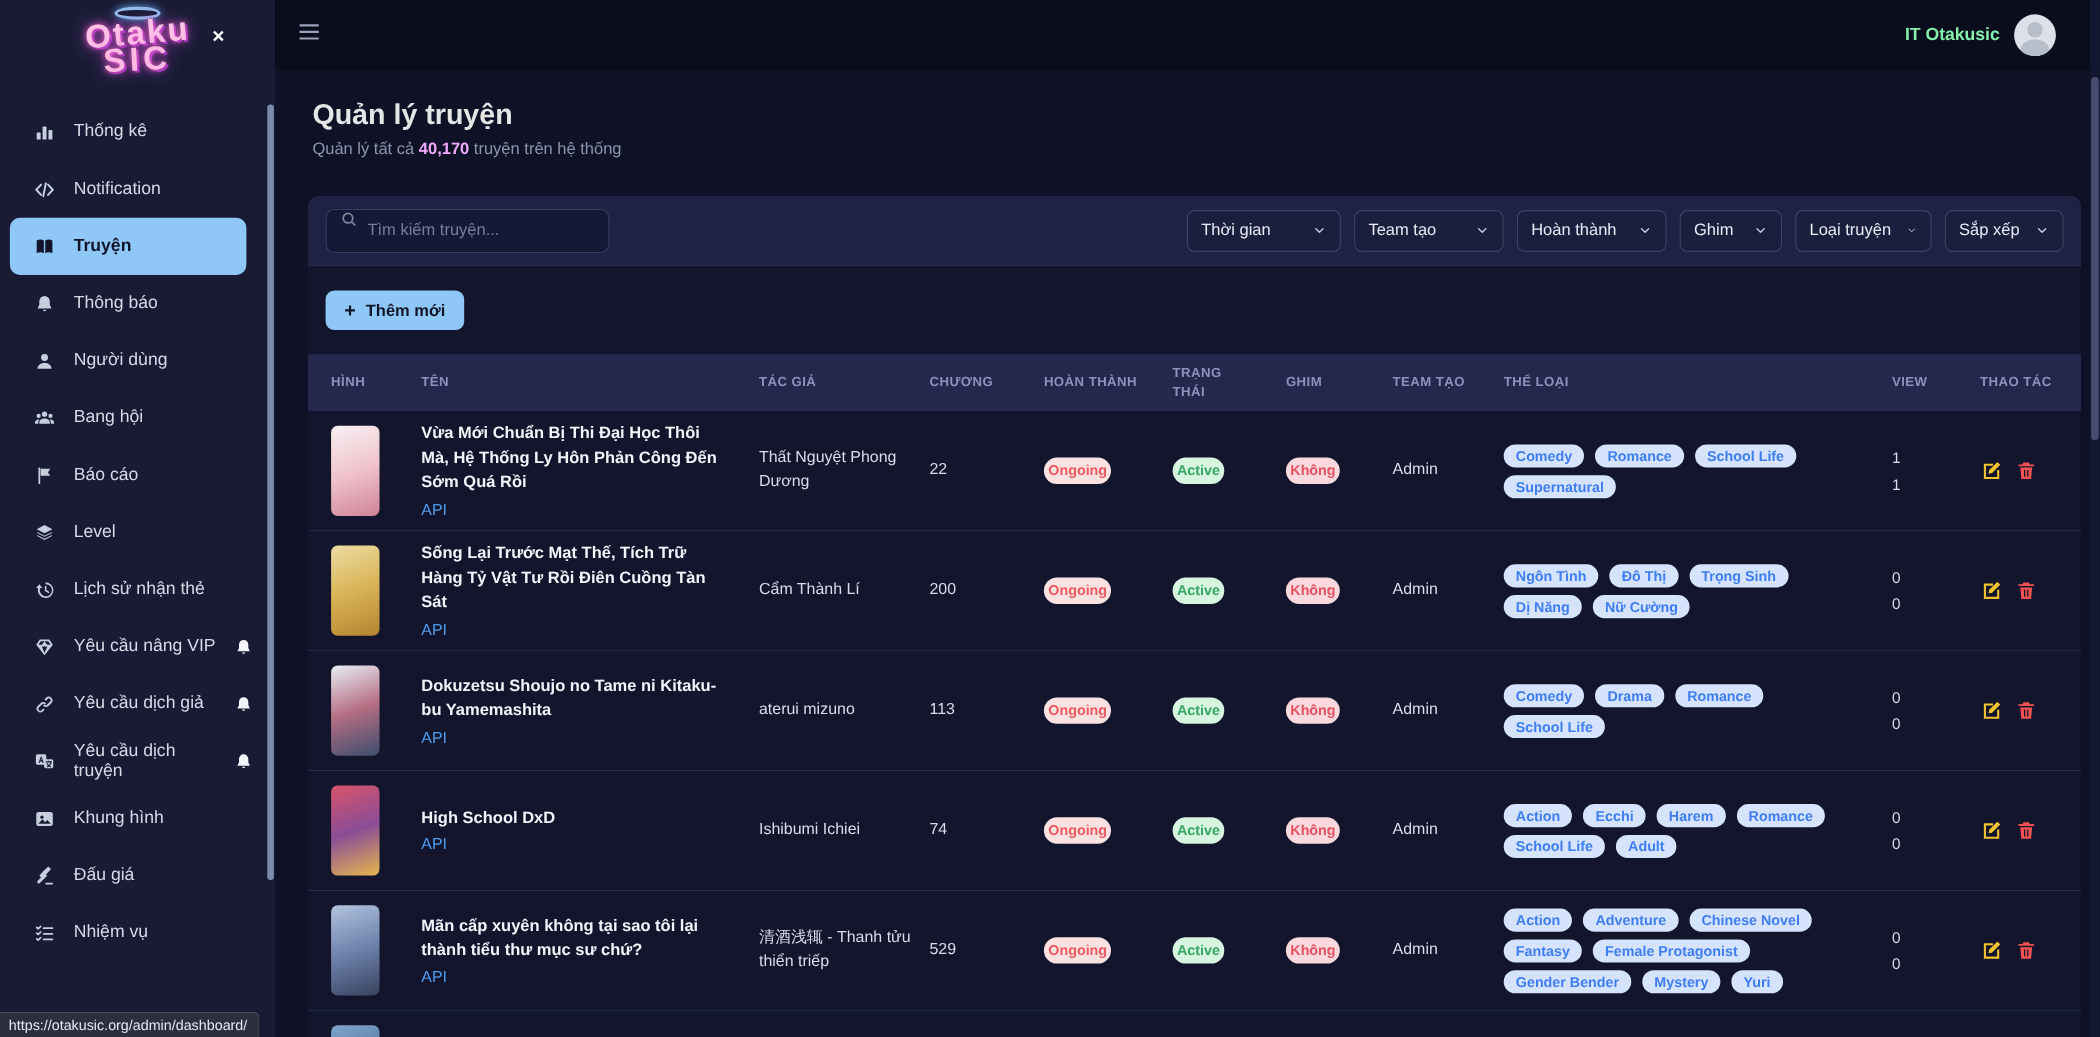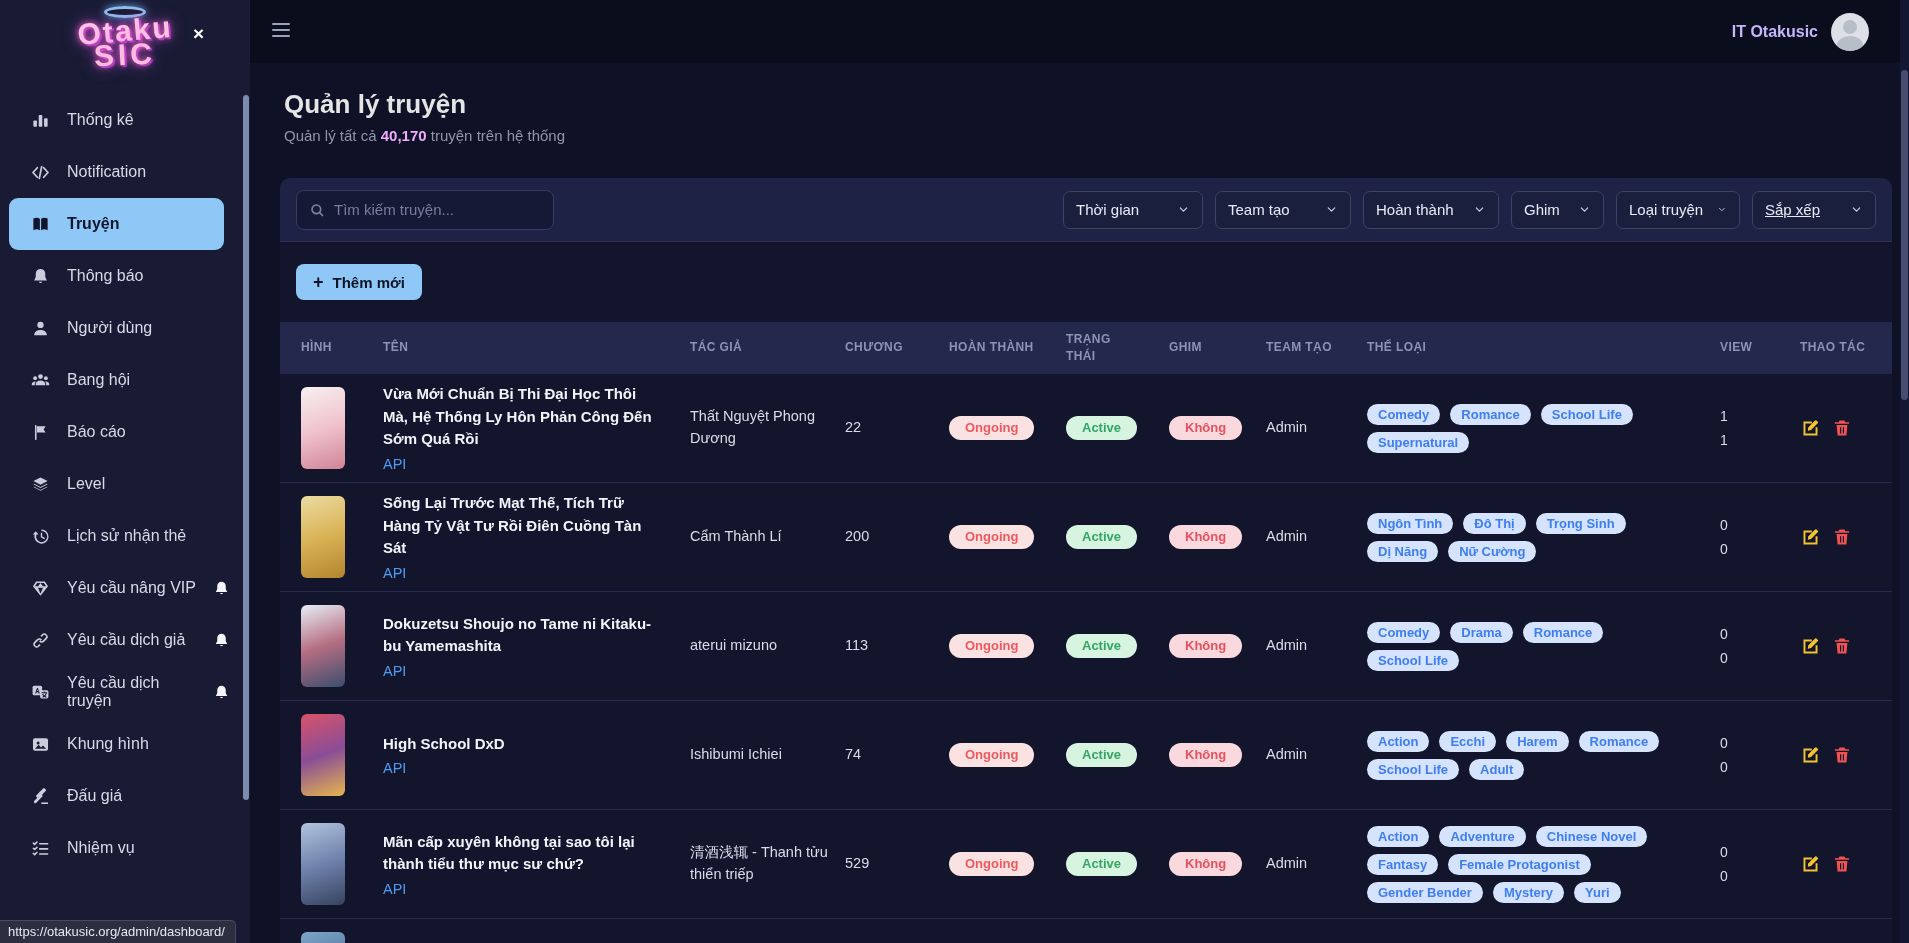--- a/index.html
+++ b/index.html
@@ -49,21 +49,21 @@
     position:absolute; right:1px; top:95px; width:6px; height:705px;
     background:#9fb3d6; opacity:.75; border-radius:3px;
   }
   
   .topbar {
     position:absolute; left:250px; right:0; top:0; height:63px;
     background:#0a0d1c; display:flex; align-items:center; padding:0 40px 0 22px;
   }
   .hamburger { width:20px; color:#9aa1bb; cursor:pointer; }
   .topbar-right { margin-left:auto; display:flex; align-items:center; gap:13px; }
-  .user-name { font-size:16px; font-weight:700; color:#c4b5fd; }
+  .user-name { font-size:16px; font-weight:700; color:#86efac; }
   .avatar {
     width:38px; height:38px; border-radius:50%; background:#dde0e7;
     position:relative; overflow:hidden; cursor:pointer;
   }
   .avatar:before { content:""; position:absolute; top:7px; left:50%; transform:translateX(-50%);
     width:14px; height:14px; border-radius:50%; background:#b7bdc9; }
   .avatar:after { content:""; position:absolute; top:23px; left:50%; transform:translateX(-50%);
     width:26px; height:18px; border-radius:50%; background:#b7bdc9; }
   
   .main { position:absolute; left:250px; top:63px; right:0; bottom:0; background:#0f1226; }
@@ -73,21 +73,21 @@
   .card {
     position:absolute; left:30px; top:115px; width:1612px; bottom:-10px;
     background:#12152c; border-radius:10px 10px 0 0; overflow:hidden;
   }
   .filterbar {
     height:64px; background:#1e2244; display:flex; align-items:center;
     padding:0 16px; gap:12px; border-bottom:1px solid #2b3054;
   }
   .searchbox {
     width:258px; height:40px; background:#161936; border:1px solid #363c62;
-    border-radius:8px; display:flex; align-items:center; padding:0 12px; gap:9px;
+    border-radius:8px; display:flex; padding:0 12px; gap:9px;
   }
   .searchbox svg { color:#7d849f; flex:0 0 16px; }
   .searchbox input {
     background:transparent; border:none; outline:none; color:#cfd4e6;
     font-size:15px; width:100%; font-family:"Liberation Sans", sans-serif;
   }
   .searchbox input::placeholder { color:#767d9e; }
   .filters { margin-left:auto; display:flex; gap:12px; }
   .select {
     height:38px; background:#1b1f3e; border:1px solid #3c4268; border-radius:7px;
@@ -118,21 +118,21 @@
     align-items:center; border-bottom:1px solid #272c4e; min-height:109px;
     background:#12152c;
   }
   .td { padding-right:14px; }
   .td-cover { padding-left:21px; }
   .cover { width:44px; height:82px; border-radius:6px; }
   .story-title { font-size:15px; font-weight:700; color:#f2f4fa; line-height:1.5; padding-right:24px; }
   .api-link { display:inline-block; margin-top:5px; font-size:14.5px; color:#4f9cf0; text-decoration:none; cursor:pointer; }
   .author, .chapters, .team { font-size:14.5px; color:#d9dde9; line-height:1.5; }
   .pill {
-    display:inline-block; padding:4px 16px; border-radius:999px;
+    display:inline-block; padding:4px 4px; border-radius:999px;
     font-size:13px; font-weight:600; line-height:1.25;
   }
   .pill-ongoing { background:#fbe2e2; color:#ec5a60; }
   .pill-active  { background:#d7f4e0; color:#34a565;text-align:right; }
   .pill-no      { background:#f9d9dd; color:#e4525f; }
   .tags { display:flex; flex-wrap:wrap; gap:7px 10px; padding:12px 10px 12px 0; }
   .tag {
     background:#d5e3fc; color:#3f7ef0; border-radius:999px; padding:3px 11px;
     font-size:13px; font-weight:600; white-space:nowrap; cursor:pointer;
   }
@@ -401,21 +401,21 @@
             <svg width="13" height="13" viewBox="0 0 24 24">
               <path fill="none" stroke="currentColor" stroke-width="2.2" stroke-linecap="round" stroke-linejoin="round" d="M6 9l6 6 6-6"></path>
             </svg>
           </div>
           <div class="select" style="width: 124px;">
             <span>Loại truyện</span>
             <svg width="13" height="13" viewBox="0 0 24 24">
               <path fill="none" stroke="currentColor" stroke-width="2.2" stroke-linecap="round" stroke-linejoin="round" d="M6 9l6 6 6-6"></path>
             </svg>
           </div>
-          <div class="select" style="width: 124px; text-decoration: underline;">
+          <div class="select" style="width: 108px;">
             <span>Sắp xếp</span>
             <svg width="13" height="13" viewBox="0 0 24 24">
               <path fill="none" stroke="currentColor" stroke-width="2.2" stroke-linecap="round" stroke-linejoin="round" d="M6 9l6 6 6-6"></path>
             </svg>
           </div>
         </div>
     </div>
 
     <div class="toolbar">
       <button class="btn-add">

